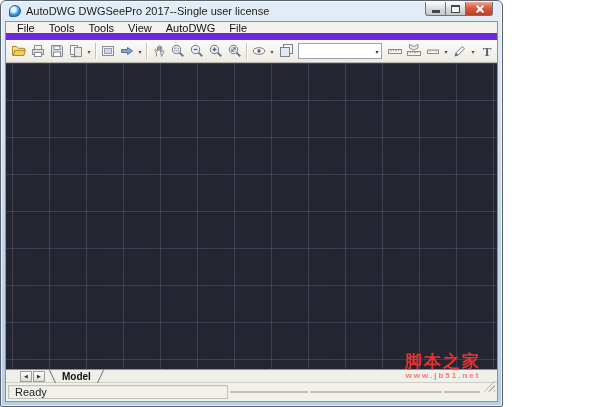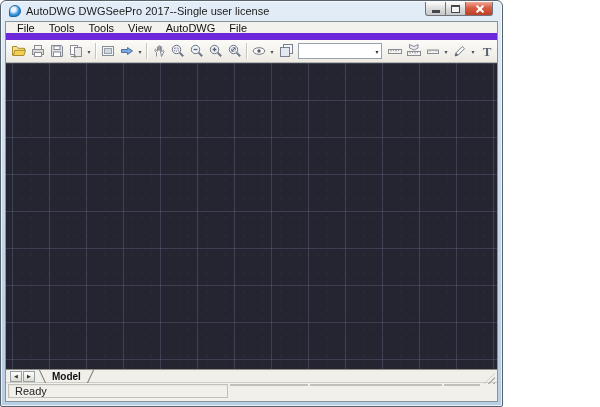--- a/index.html
+++ b/index.html
@@ -66,34 +66,34 @@
     background-position: 2px 2px, 6px 0, 0 37px;
     border-bottom:1px solid #8f8f87; }
 
   
   .watermark { position:absolute; right:16px; top:330px; z-index:5; text-align:center; pointer-events:none; }
   .wm-line1 { font-family:"DejaVu Serif", serif; font-weight:bold; font-size:17px;
     color:#e13434; letter-spacing:2px; line-height:19px; }
   .wm-line2 { font-size:8px; font-weight:bold; color:#ee7d7d; letter-spacing:2px; line-height:9px; }
 
   
-  .tabbar { height:13px; display:flex; align-items:center; padding-left:4px;
+  .tabbar { height:13px; display:flex; align-items:center; padding-left:14px;
     background:#f0efe9; border-bottom:1px solid #cfcec6; }
   .tab-arrow { width:12px; height:11px; margin-right:1px; flex:0 0 auto;
     border:1px solid #9aa0a8; background:linear-gradient(#ffffff,#dddcd4);
     font-size:5px; color:#333; display:flex; align-items:center; justify-content:center; }
   .model-tab { position:relative; height:13px; line-height:13px; padding:0 16px;
     font-size:10px; font-weight:bold; color:#111; }
   .model-tab::before { content:""; position:absolute; left:6px; top:0; bottom:0; width:1px;
     background:#6d6d6d; transform:skewX(25deg); }
   .model-tab::after { content:""; position:absolute; right:6px; top:0; bottom:0; width:1px;
     background:#6d6d6d; transform:skewX(-25deg); }
 
   
-  .statusbar { height:18px; display:flex; align-items:flex-start; gap:2px;
+  .statusbar { height:18px; display:flex; align-items:center; gap:2px;
     padding:1px 2px 2px 2px; background:#f1f0ea; font-size:11px; color:#222; }
   .sb-panel { border:1px solid #c2c1b9; box-shadow:inset 1px 1px 1px rgba(0,0,0,.05); }
   .sb-ready { flex:0 0 220px; display:flex; align-items:center; padding-left:6px; }
   .sb-p1 { flex:0 0 78px; }
   .sb-p2 { flex:1; }
   .sb-p3 { flex:0 0 36px; }
   .grip { flex:0 0 13px; position:relative; }
   .grip::after { content:""; position:absolute; right:0; bottom:0; width:11px; height:11px;
     background:repeating-linear-gradient(135deg, #b3b3ab 0 1px, transparent 1px 3.5px);
     clip-path:polygon(100% 0, 100% 100%, 0 100%); }
@@ -289,20 +289,24 @@
         <svg width="16" height="16" viewBox="0 0 16 16">
           <circle cx="4.8" cy="10.2" r="3" fill="#dfe3ea" stroke="#6b717e"></circle>
           <circle cx="11.2" cy="10.2" r="3" fill="#dfe3ea" stroke="#6b717e"></circle>
           <path d="M4.8 7.2V4h2.2v4.5M11.2 7.2V4H9v4.5M7 5.5h2" fill="none" stroke="#6b717e"></path>
         </svg>
       </div>
     </div>
 
     <div class="canvas"></div>
 
+    <div class="watermark">
+      <div class="wm-line1">脚本之家</div>
+      <div class="wm-line2">www.jb51.net</div>
+    </div>
 
     <div class="tabbar">
       <div class="tab-arrow">
         <span>◀</span>
       </div>
       <div class="tab-arrow">
         <span>▶</span>
       </div>
       <div class="model-tab">
         <span>Model</span>

